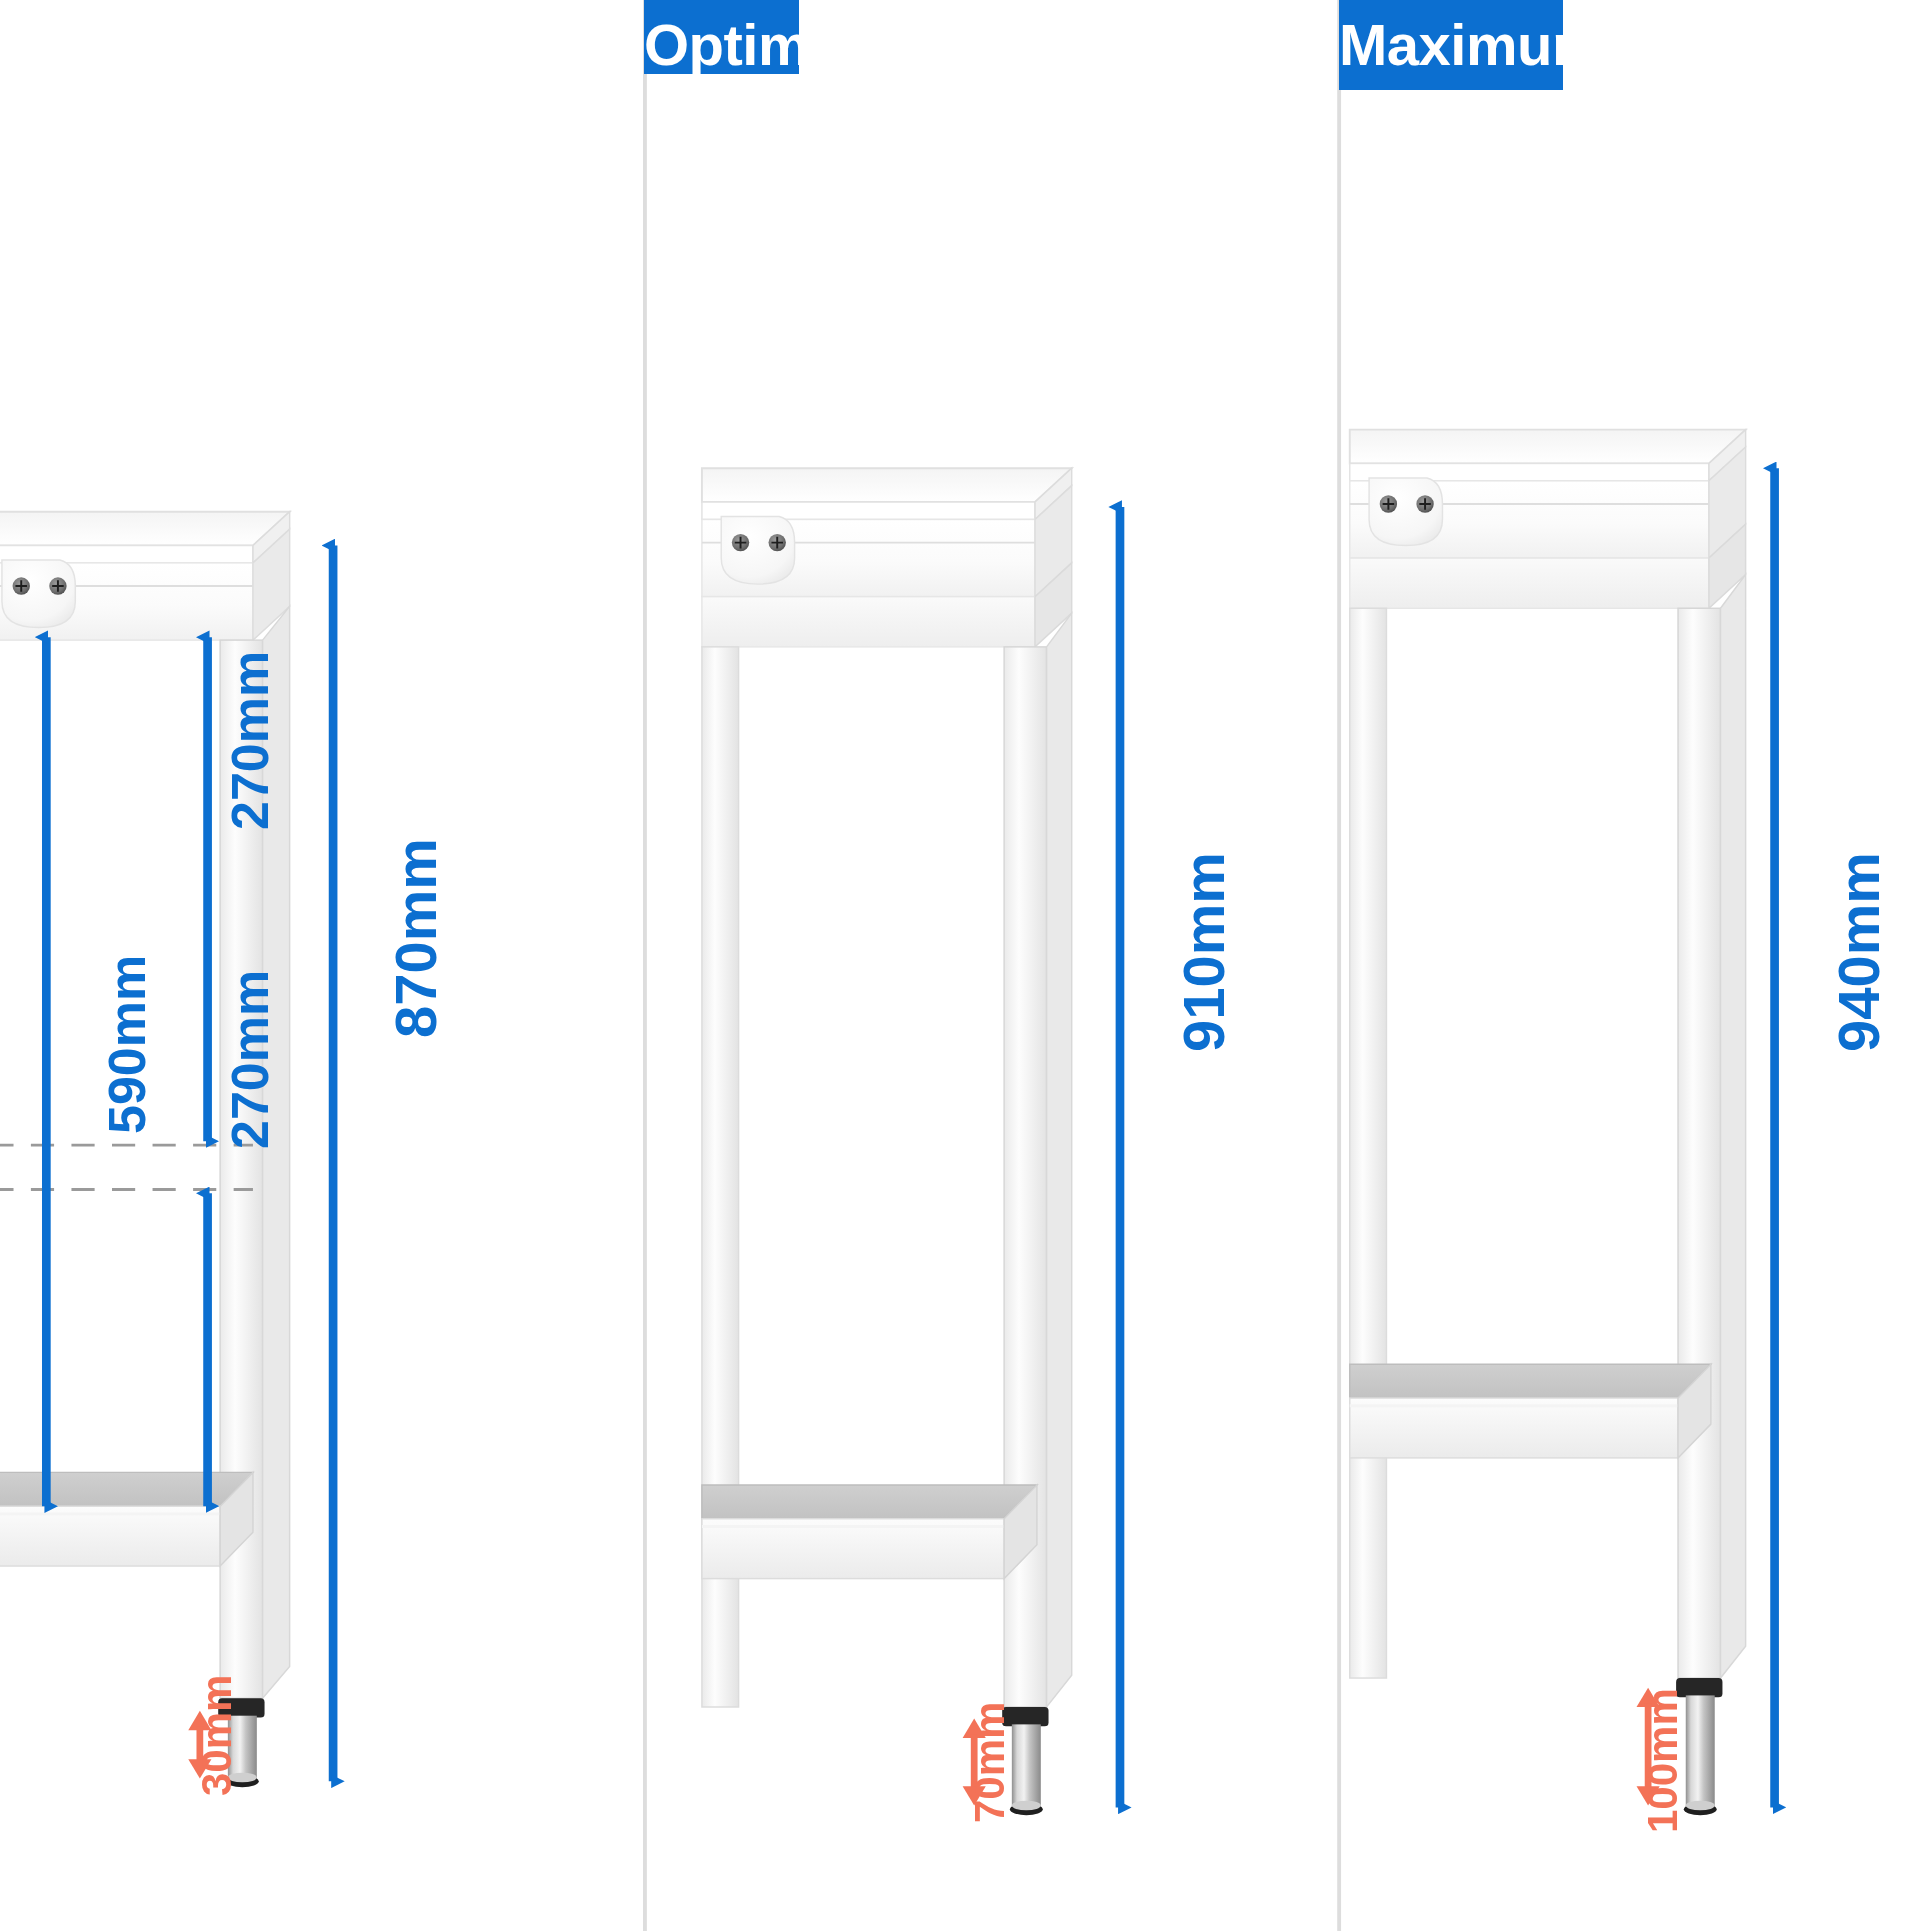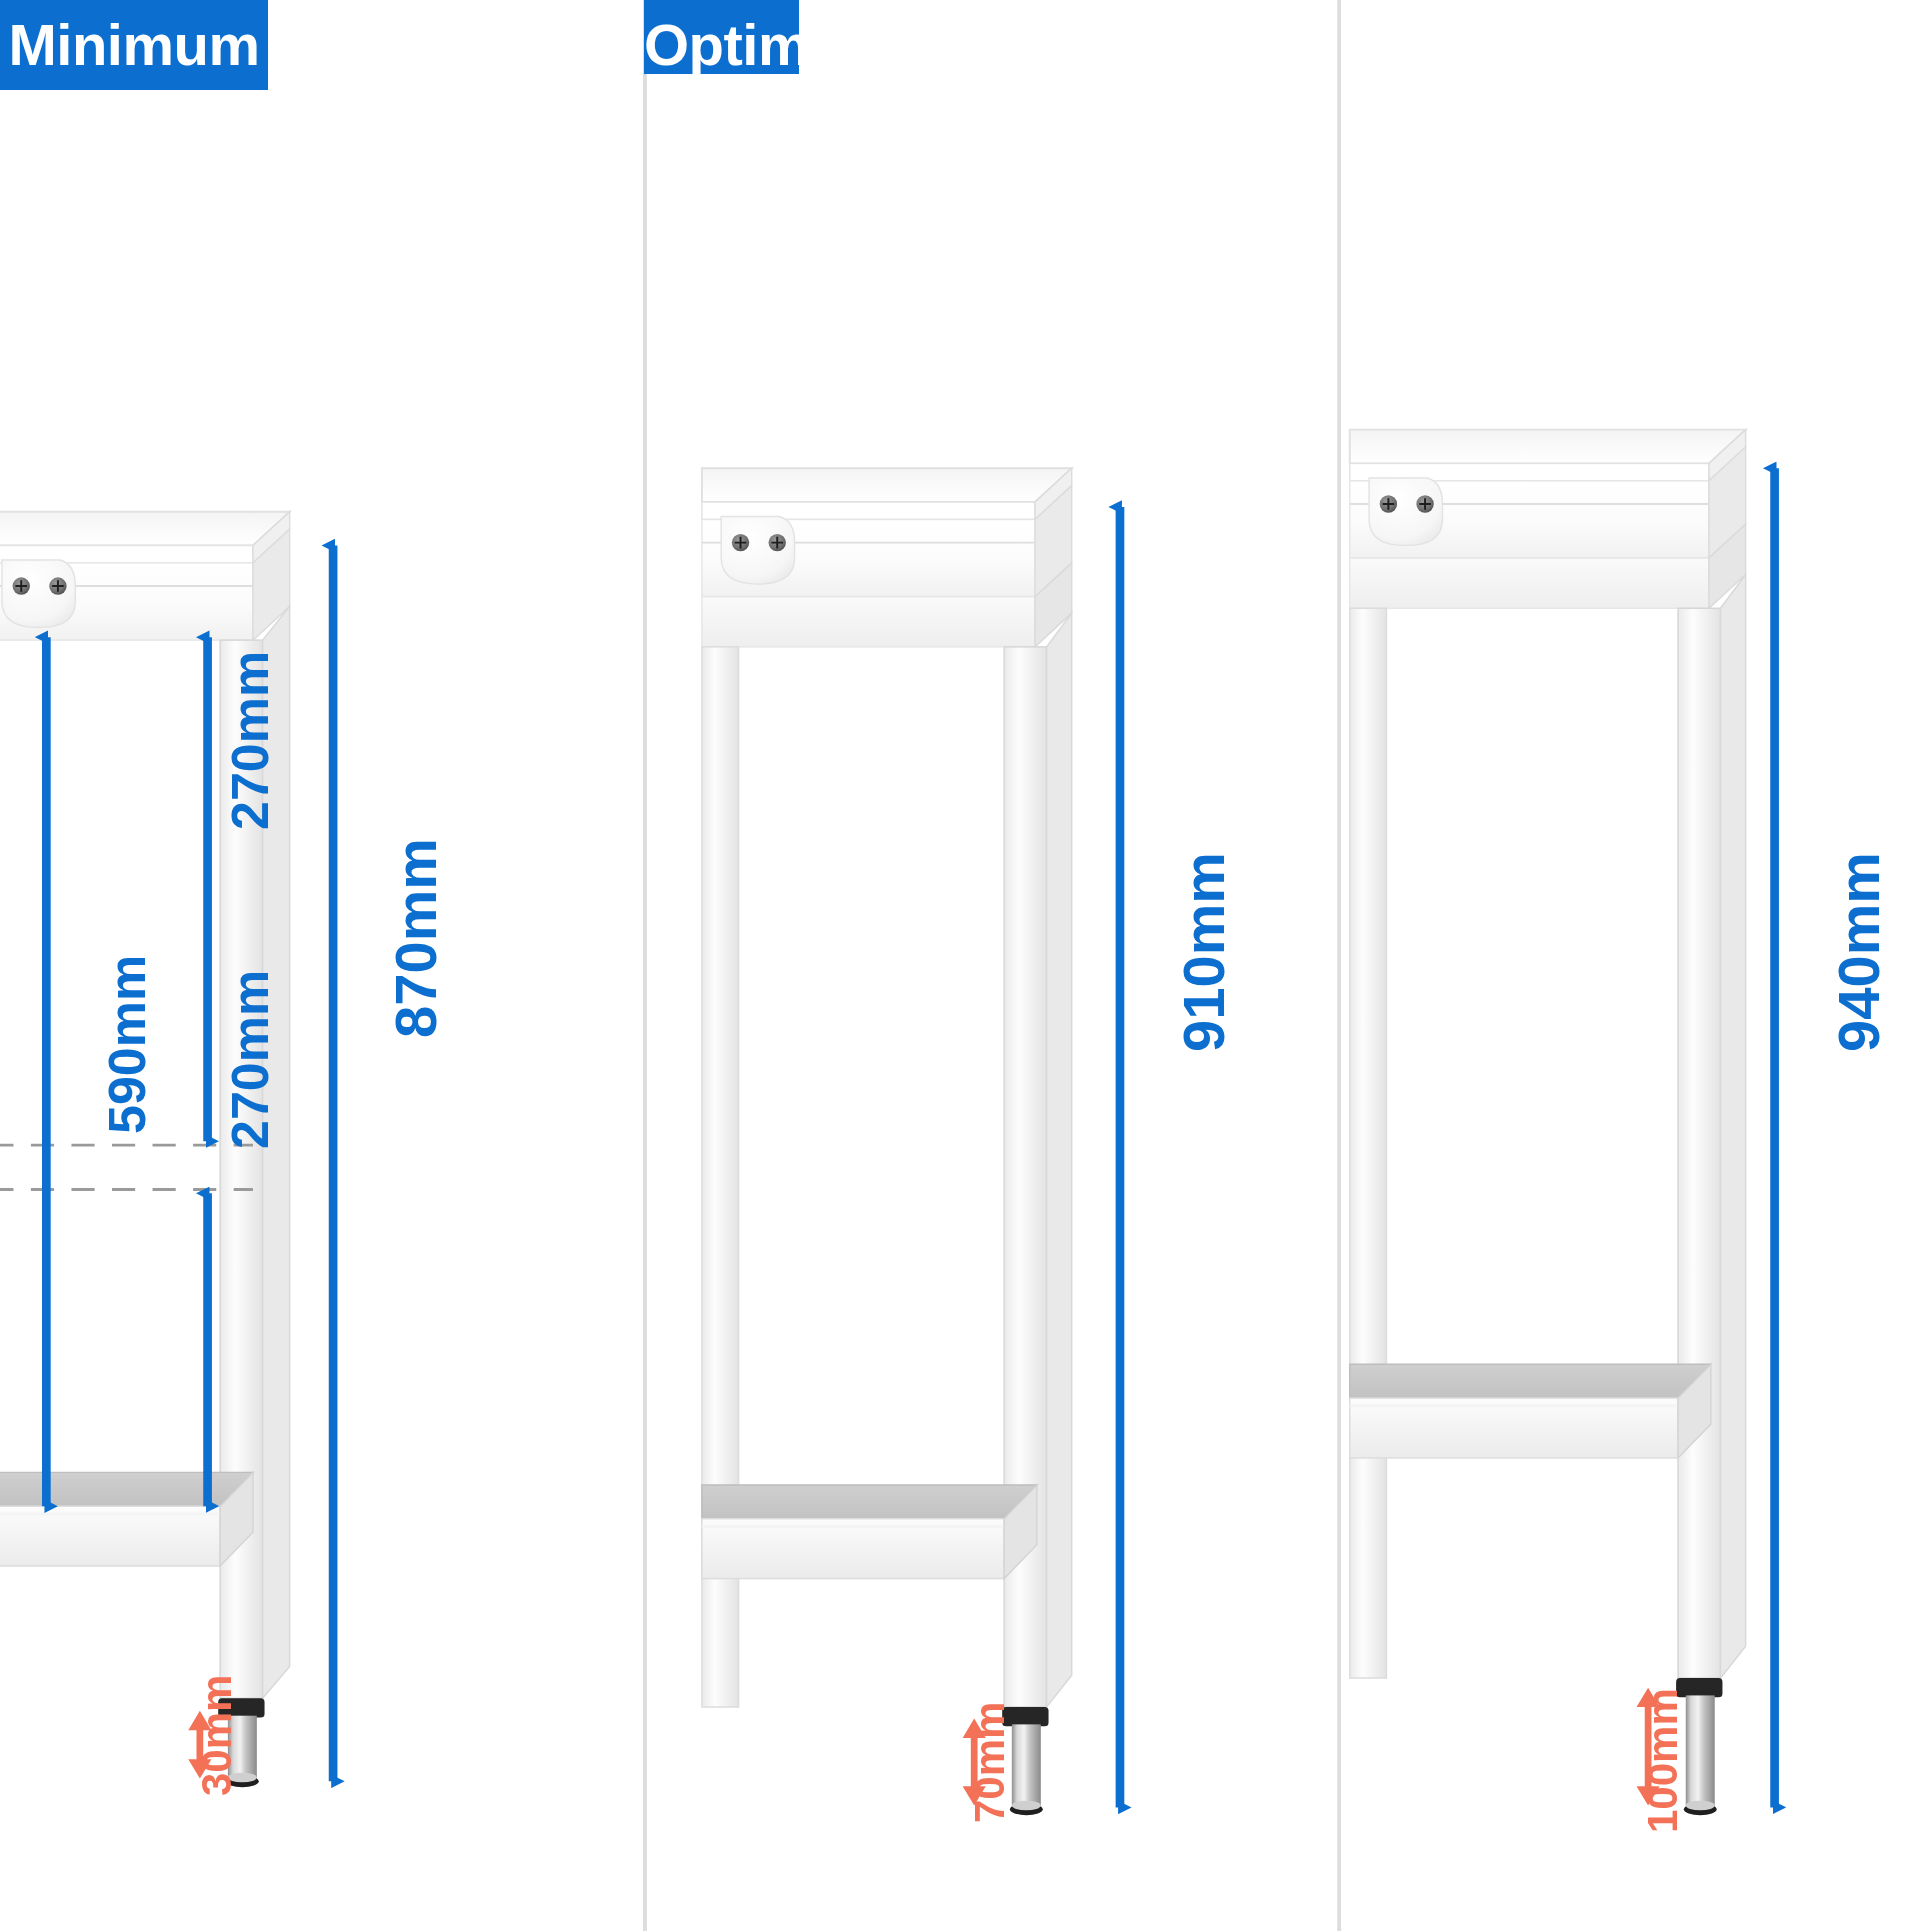--- a/index.html
+++ b/index.html
@@ -242,22 +242,22 @@
     <g>
       <line x1="1838" y1="485" x2="1838" y2="1872" stroke="#0c6fd0" stroke-width="9" marker-start="url(#arrowUpBlue)" marker-end="url(#arrowUpBlue)"></line>
     </g>
     <g>
       <path d="M1707,1748 L1719,1768 L1695,1768 Z" fill="#f37257"></path>
       <line x1="1707" y1="1764" x2="1707" y2="1854" stroke="#f37257" stroke-width="7"></line>
       <path d="M1707,1870 L1719,1850 L1695,1850 Z" fill="#f37257"></path>
     </g>
   </svg>
 
-  <div class="badge" id="badge-minimum">Minimum</div>
   <div class="badge" id="badge-optimal">Optimal</div>
+  <div class="badge" id="badge-maximum">Maximum</div>
 
   <div class="dimlabel dim-blue" style="left:97px; top:1134px; font-size:52px;">590mm</div>
 
   <div class="dimlabel dim-blue" style="left:220px; top:830px; font-size:52px;">270mm</div>
 
   <div class="dimlabel dim-blue" style="left:220px; top:1149px; font-size:52px;">270mm</div>
 
   <div class="dimlabel dim-blue" style="left:382px; top:1038px; font-size:58px;">870mm</div>
 
   <div class="dimlabel dim-red" style="left:193px; top:1796px; font-size:42px;">30mm</div>

